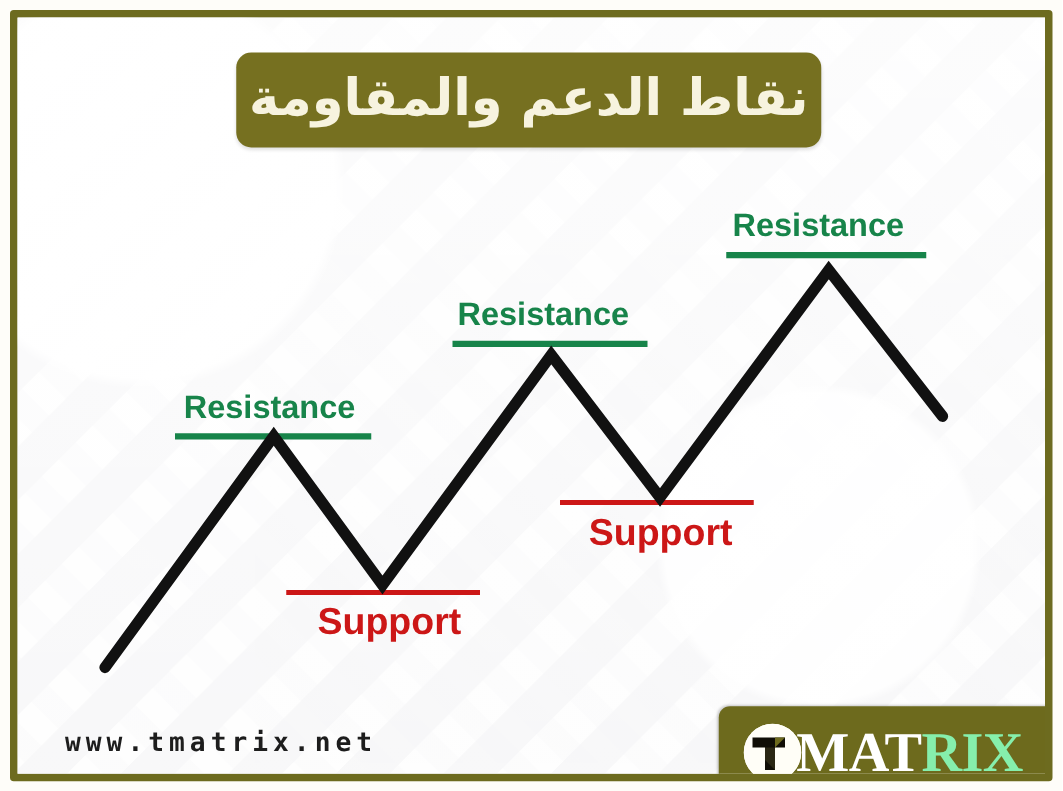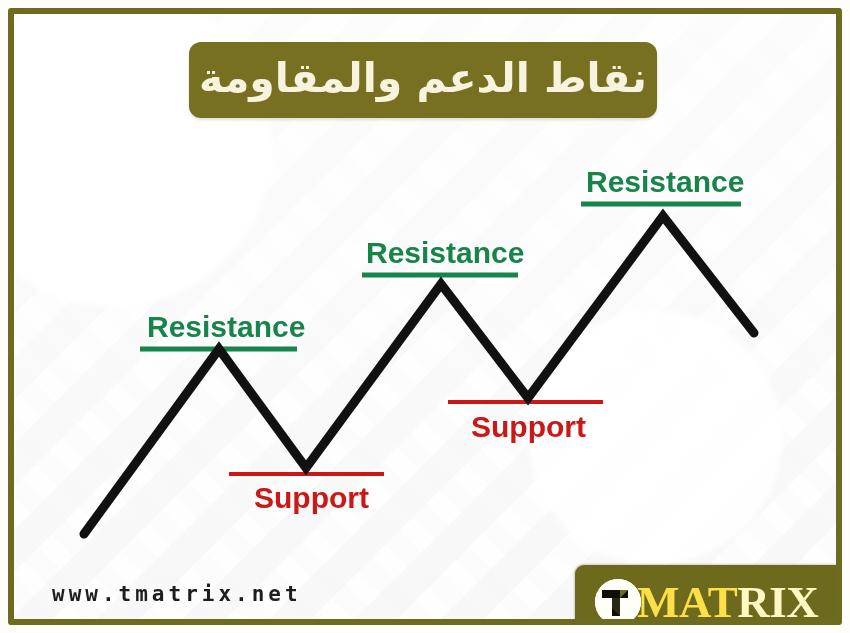--- a/index.html
+++ b/index.html
@@ -85,21 +85,21 @@
     width: 834px;
     height: 617px;
   }
 
   .zz-label {
     position: absolute;
     font-weight: bold;
     white-space: nowrap;
     font-family: "Liberation Sans", sans-serif;
   }
-  .res-label { color: #17844a; font-size: 30px; }
+  .res-label { color: #17844a; font-size: 26px; }
   .sup-label { color: #cc1717; font-size: 30px; }
 
   
   #site-url {
     position: absolute;
     left: 38px;
     top: 568px;
     font-family: "DejaVu Sans Mono", monospace;
     font-weight: bold;
     font-size: 21px;
@@ -132,22 +132,22 @@
   }
   #logo-mark svg { position: absolute; left: 0; top: 0; }
   #logo-word {
     font-family: "Liberation Serif", serif;
     font-size: 45px;
     font-weight: bold;
     letter-spacing: -0.5px;
     line-height: 1;
     white-space: nowrap;
   }
-  #logo-word .light { color: #fde047; }
-  #logo-word .dark  { color: #fef9c3; }
+  #logo-word .light { color: #ffffff; }
+  #logo-word .dark  { color: #86efac; }
 </style>
 </head>
 <body>
 
 <div id="canvas">
 
   <div id="frame">
 
     <div id="texture"></div>
     <div id="texture2"></div>

